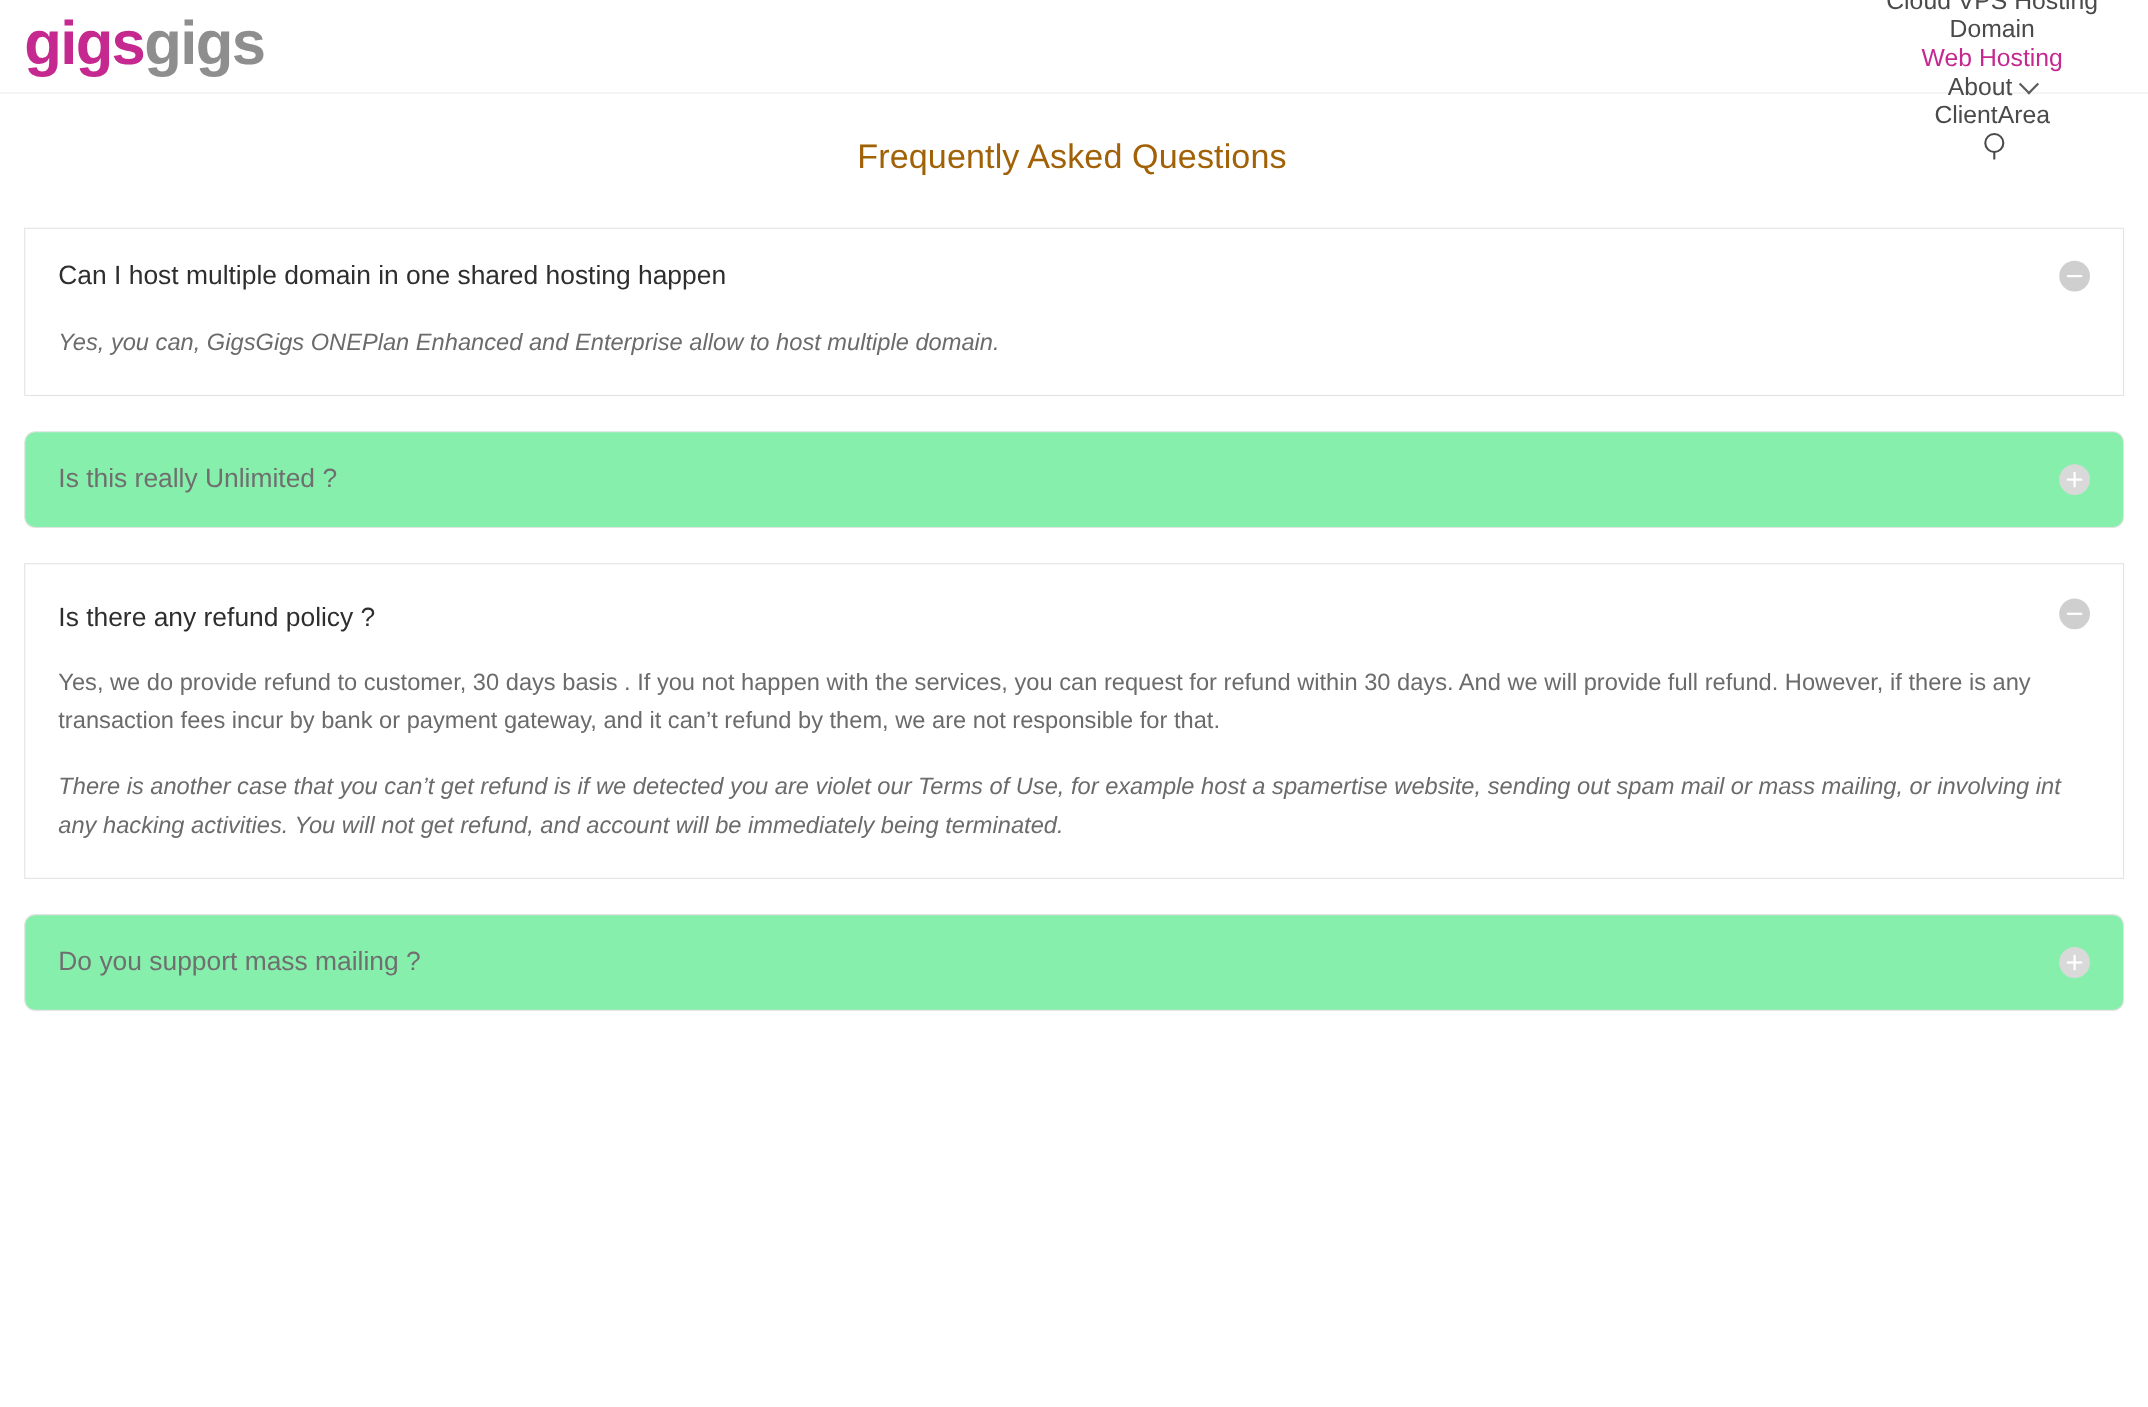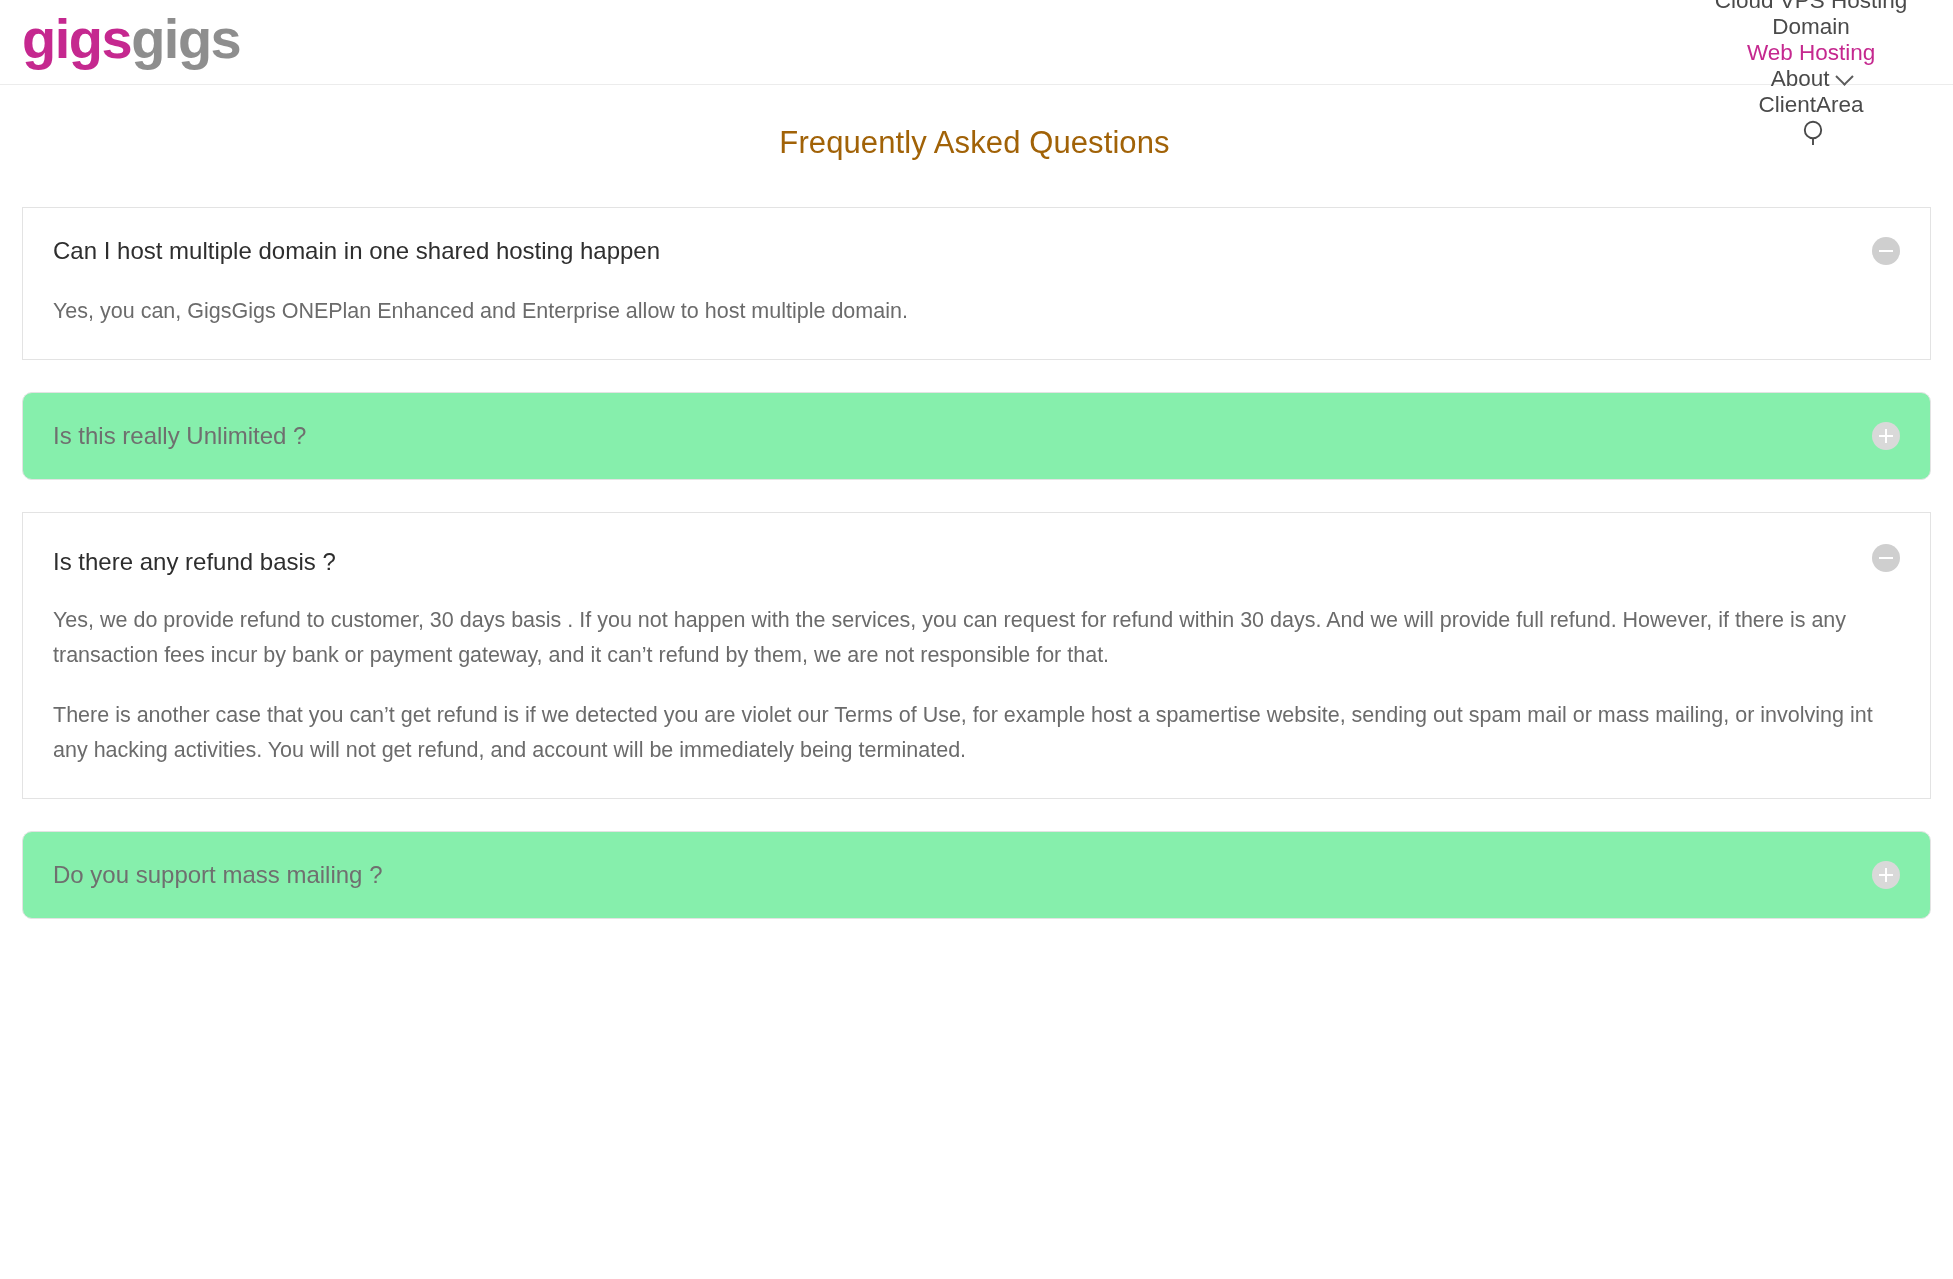--- a/index.html
+++ b/index.html
@@ -137,21 +137,21 @@
 
   .faq-body {
     padding: 0 46px 30px 30px;
   }
   .faq-p {
     font-size: 21.5px;
     line-height: 1.62;
     color: #6b6b6b;
     margin: 0 0 26px 0;
   }
-  .faq-p:last-child { margin-bottom: 0; }
+  .faq-p:last-child { margin-bottom: 0; font-style: italic; }
 
   .faq-head.tall { padding-top: 34px; padding-bottom: 26px; }
 </style>
 </head>
 <body>
 
 <div class="header">
   <div class="logo">
     <span class="logo-a">gigs</span><span class="logo-b">gigs</span>
   </div>
@@ -210,21 +210,21 @@
       <div class="faq-q">Is this really Unlimited ?</div>
       <div class="toggle">
         <span class="bar-h"></span>
         <span class="bar-v"></span>
       </div>
     </div>
   </div>
 
   <div class="faq-item open">
     <div class="faq-head tall">
-      <div class="faq-q">Is there any refund basis ?</div>
+      <div class="faq-q">Is there any refund policy ?</div>
       <div class="toggle">
         <span class="bar-h"></span>
       </div>
     </div>
     <div class="faq-body">
       <p class="faq-p">Yes, we do provide refund to customer, 30 days basis . If you not happen with the services, you can request for refund within 30 days. And we will provide full refund.  However, if there is any transaction fees incur by bank or payment gateway, and it can’t refund by them, we are not responsible for that.</p>
       <p class="faq-p">There is another case that you can’t get refund is if we detected you are violet our Terms of Use, for example host a spamertise website, sending out spam mail or mass mailing, or involving int any hacking activities. You will not get refund, and account will be immediately being terminated.</p>
     </div>
   </div>
 

